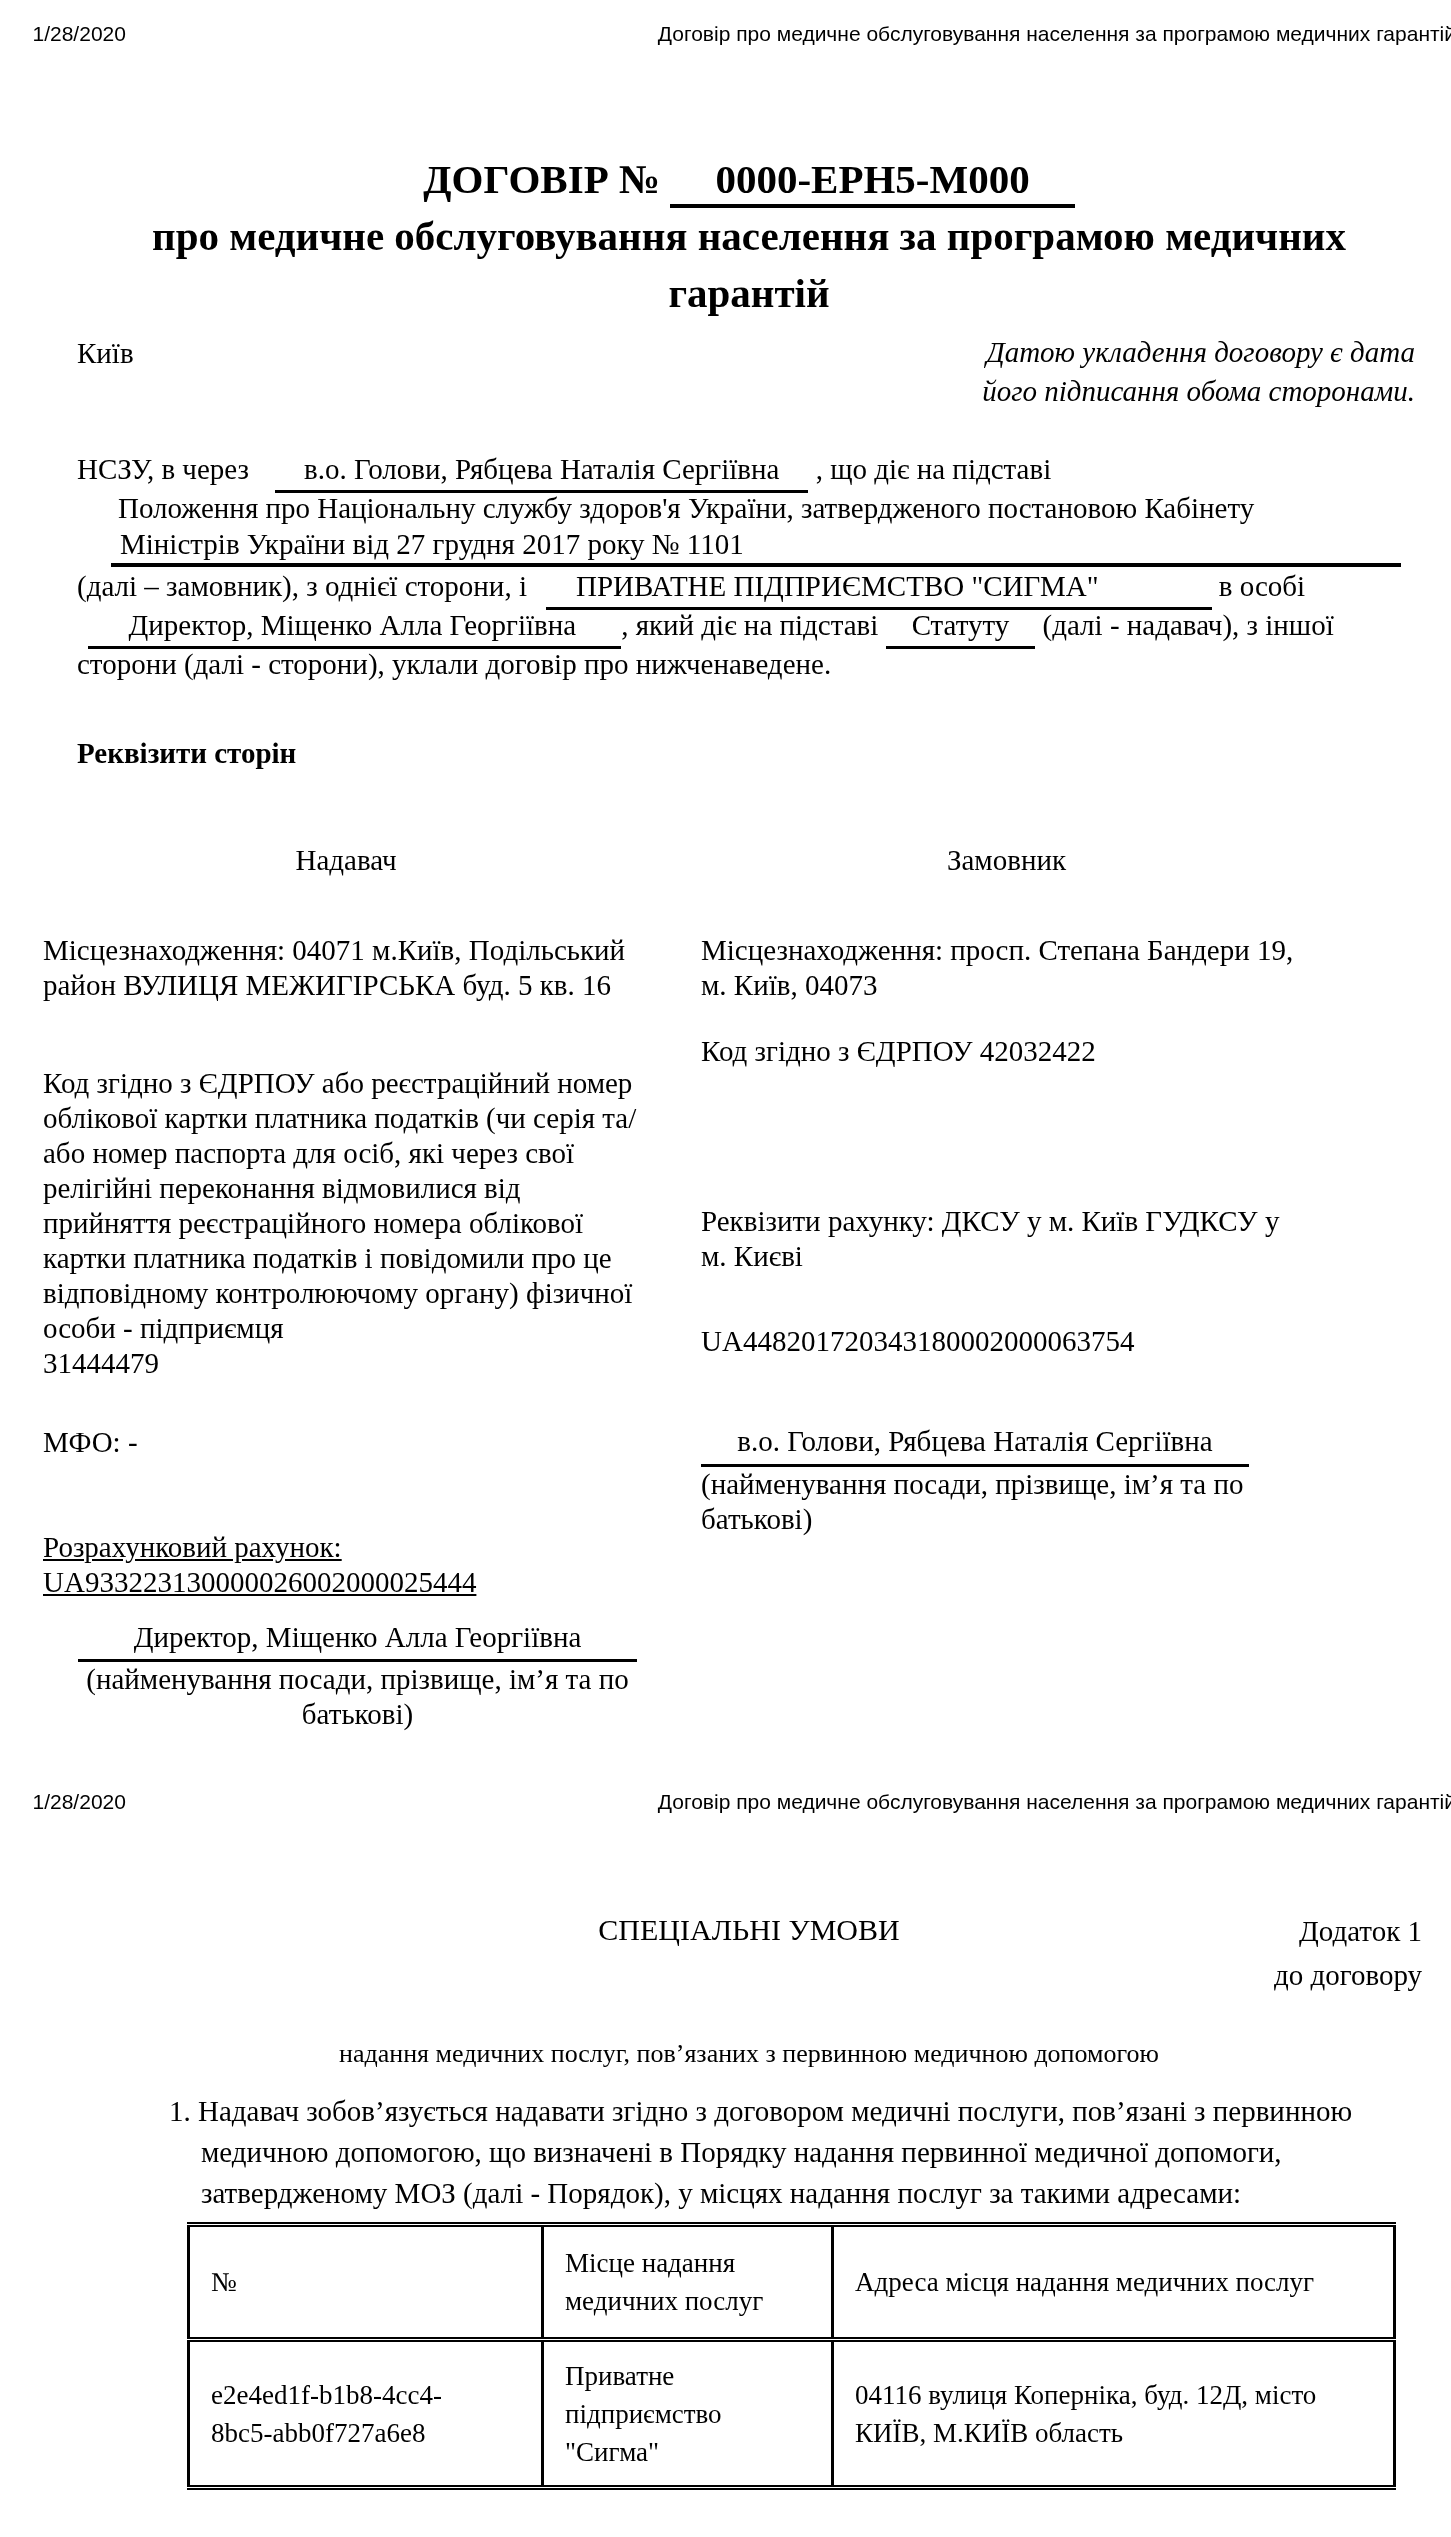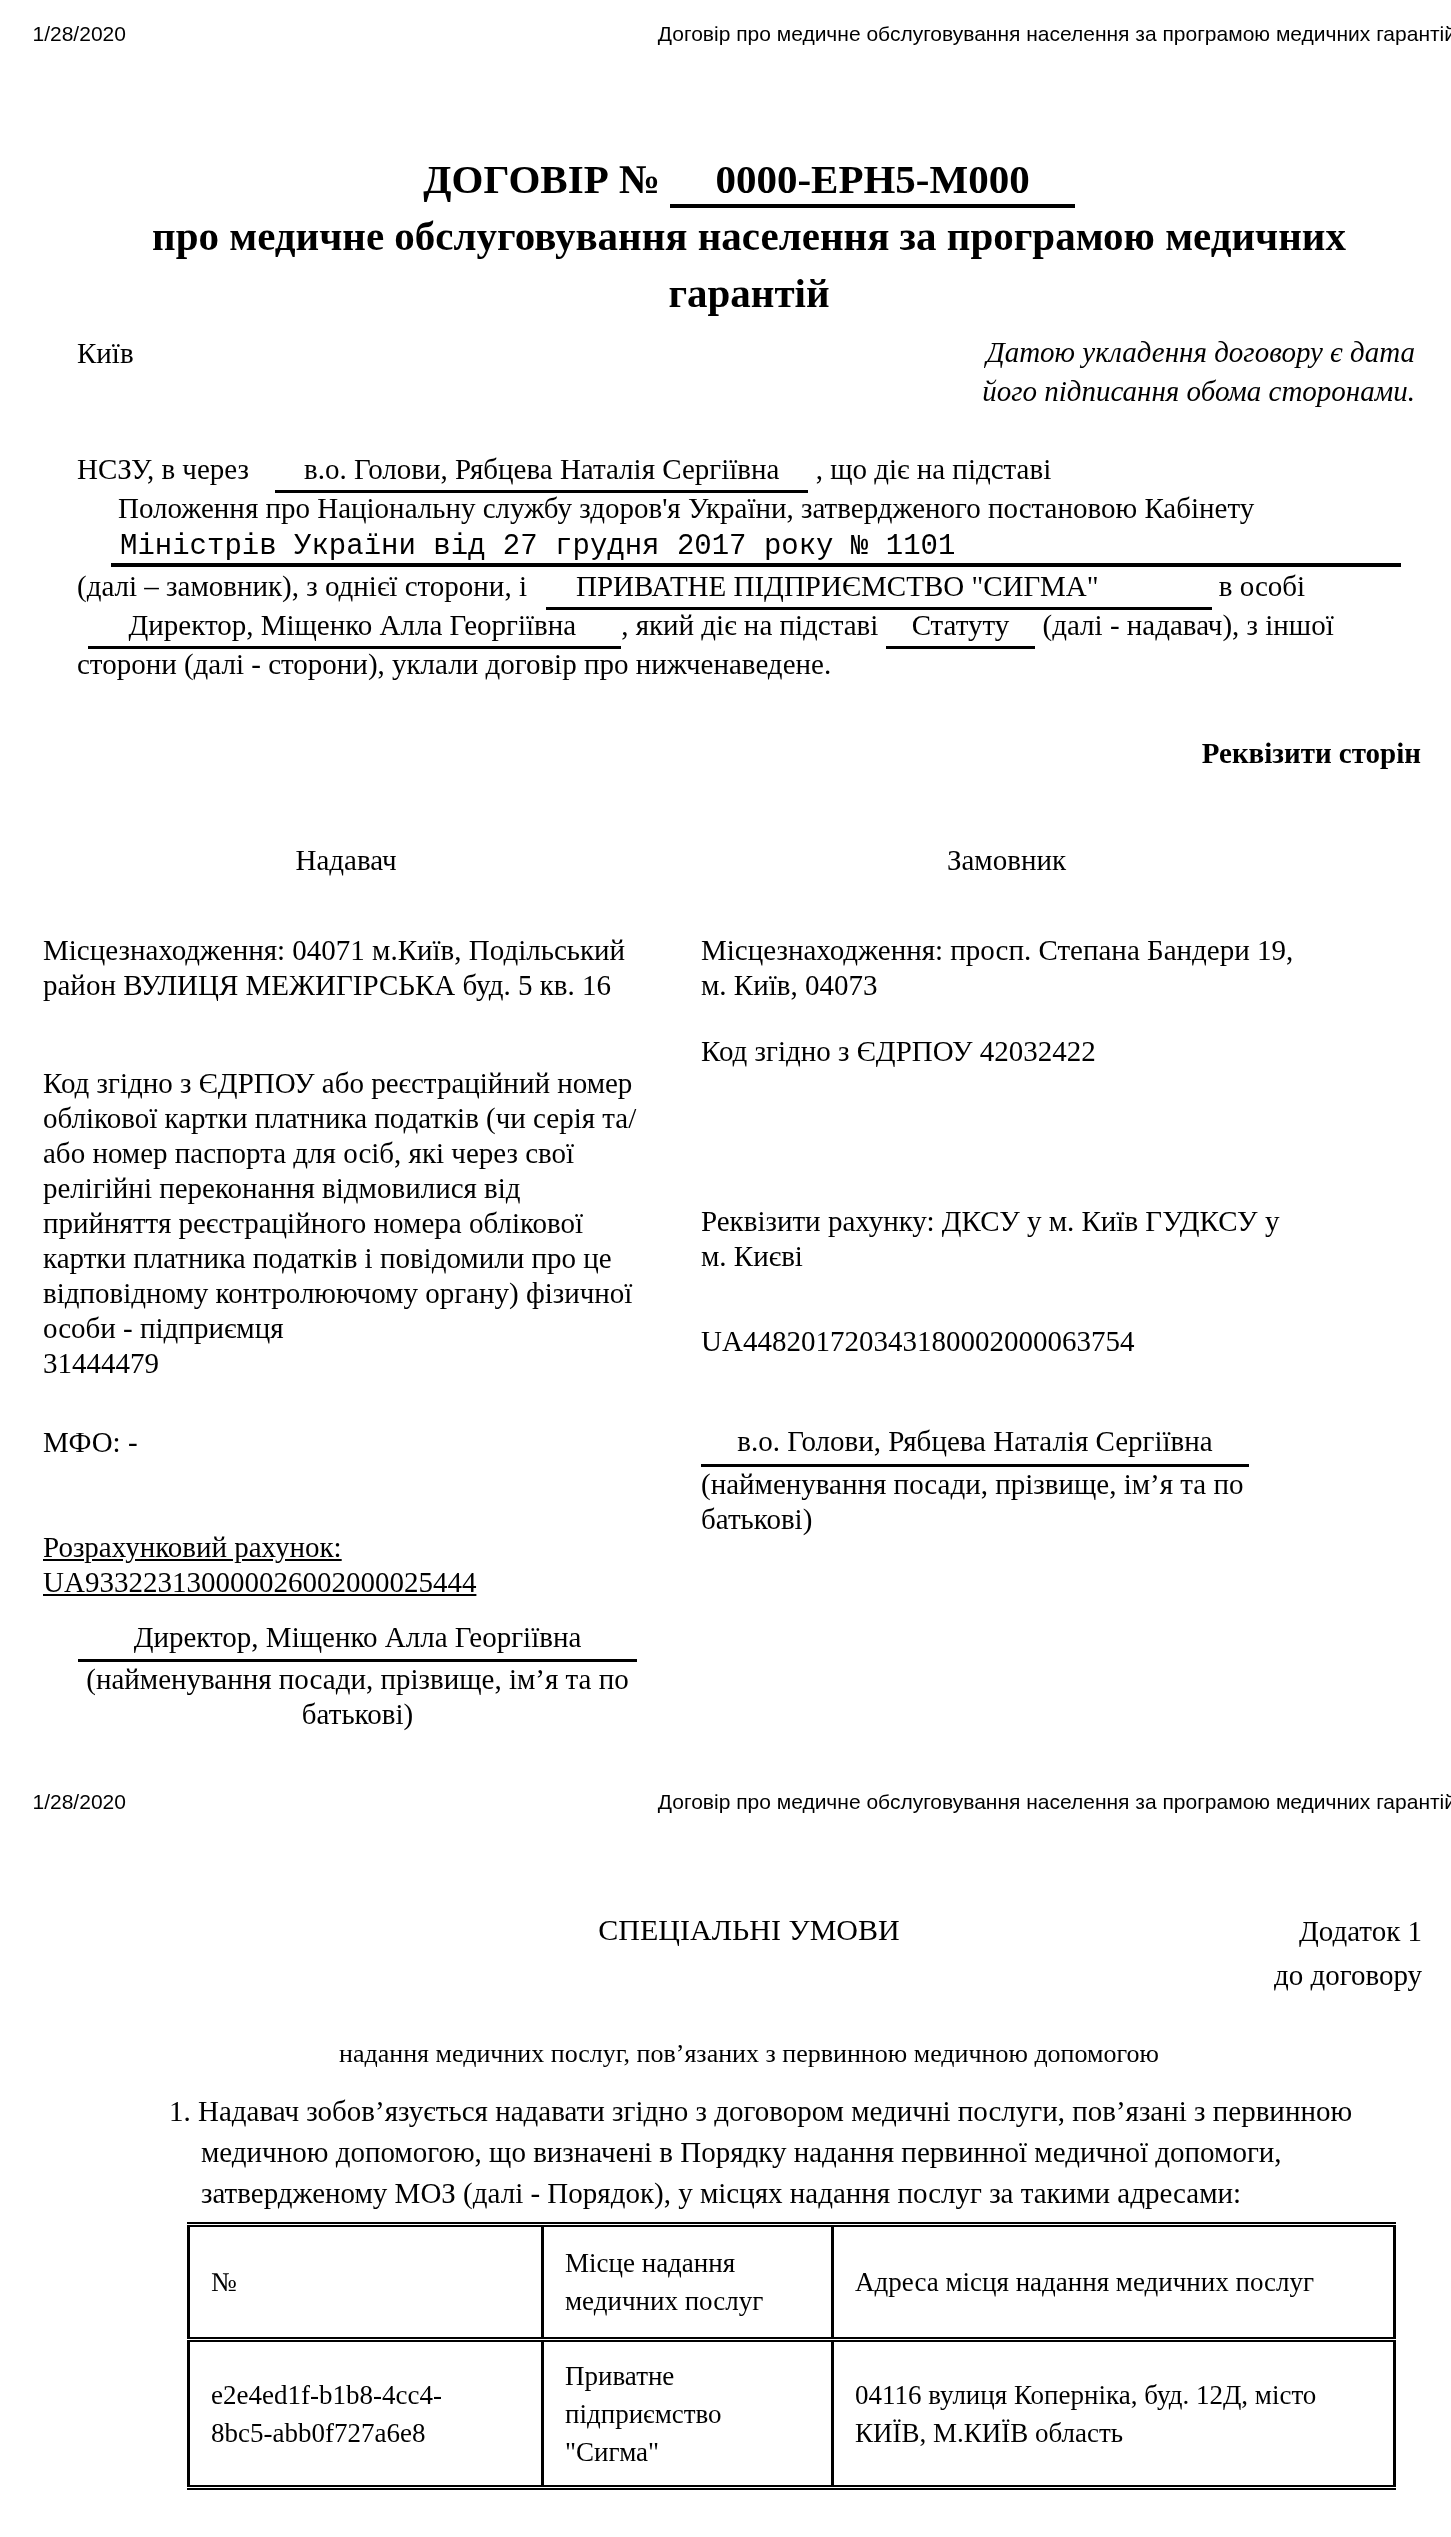--- a/index.html
+++ b/index.html
@@ -20,24 +20,24 @@
   
   .preamble{top:450px;left:77px;width:1324px;font-size:29px;}
   .preamble .pl{height:39px;line-height:39px;white-space:nowrap;}
   .preamble .ind{padding-left:41px;}
   .blank{border-bottom:3.8px solid #000;}
   .b1{margin-left:26px;padding:0 29px 4.5px 29px;}
   .b2{margin-left:19px;padding:0 113px 4.5px 30px;}
   .b3{padding:0 45px 4.5px 41px;}
   .b4{padding:0 26px 4.5px 26px;}
   .l3w{height:35px;line-height:33px;margin-left:34px;border-bottom:4.5px solid #000;}
-  .l3w .t{padding-left:9px;font-family:Liberation Mono, monospace;}
+  .l3w .t{padding-left:9px;}
   .l5{padding-left:10.5px;}
   
-  .req-head{top:737px;left:77px;width:1344px;text-align:right;font-weight:bold;font-size:29px;line-height:33px;}
+  .req-head{top:737px;left:77px;width:1344px;text-align:left;font-weight:bold;font-size:29px;line-height:33px;}
   .col-title-l{top:844px;left:43px;width:606px;text-align:center;font-size:29px;}
   .col-title-r{top:844px;left:701px;width:611px;text-align:center;font-size:29px;}
   .col{font-size:29px;line-height:35px;}
   .col .ln{white-space:nowrap;}
   .col-l{top:933px;left:43px;width:624px;}
   .col-r{top:933px;left:701px;width:624px;}
   .prov-code{margin-top:63px;}
   .prov-mfo{margin-top:44px;}
   .prov-acct{margin-top:70px;text-decoration:underline;}
   .sig-l{margin-top:19.6px;}

